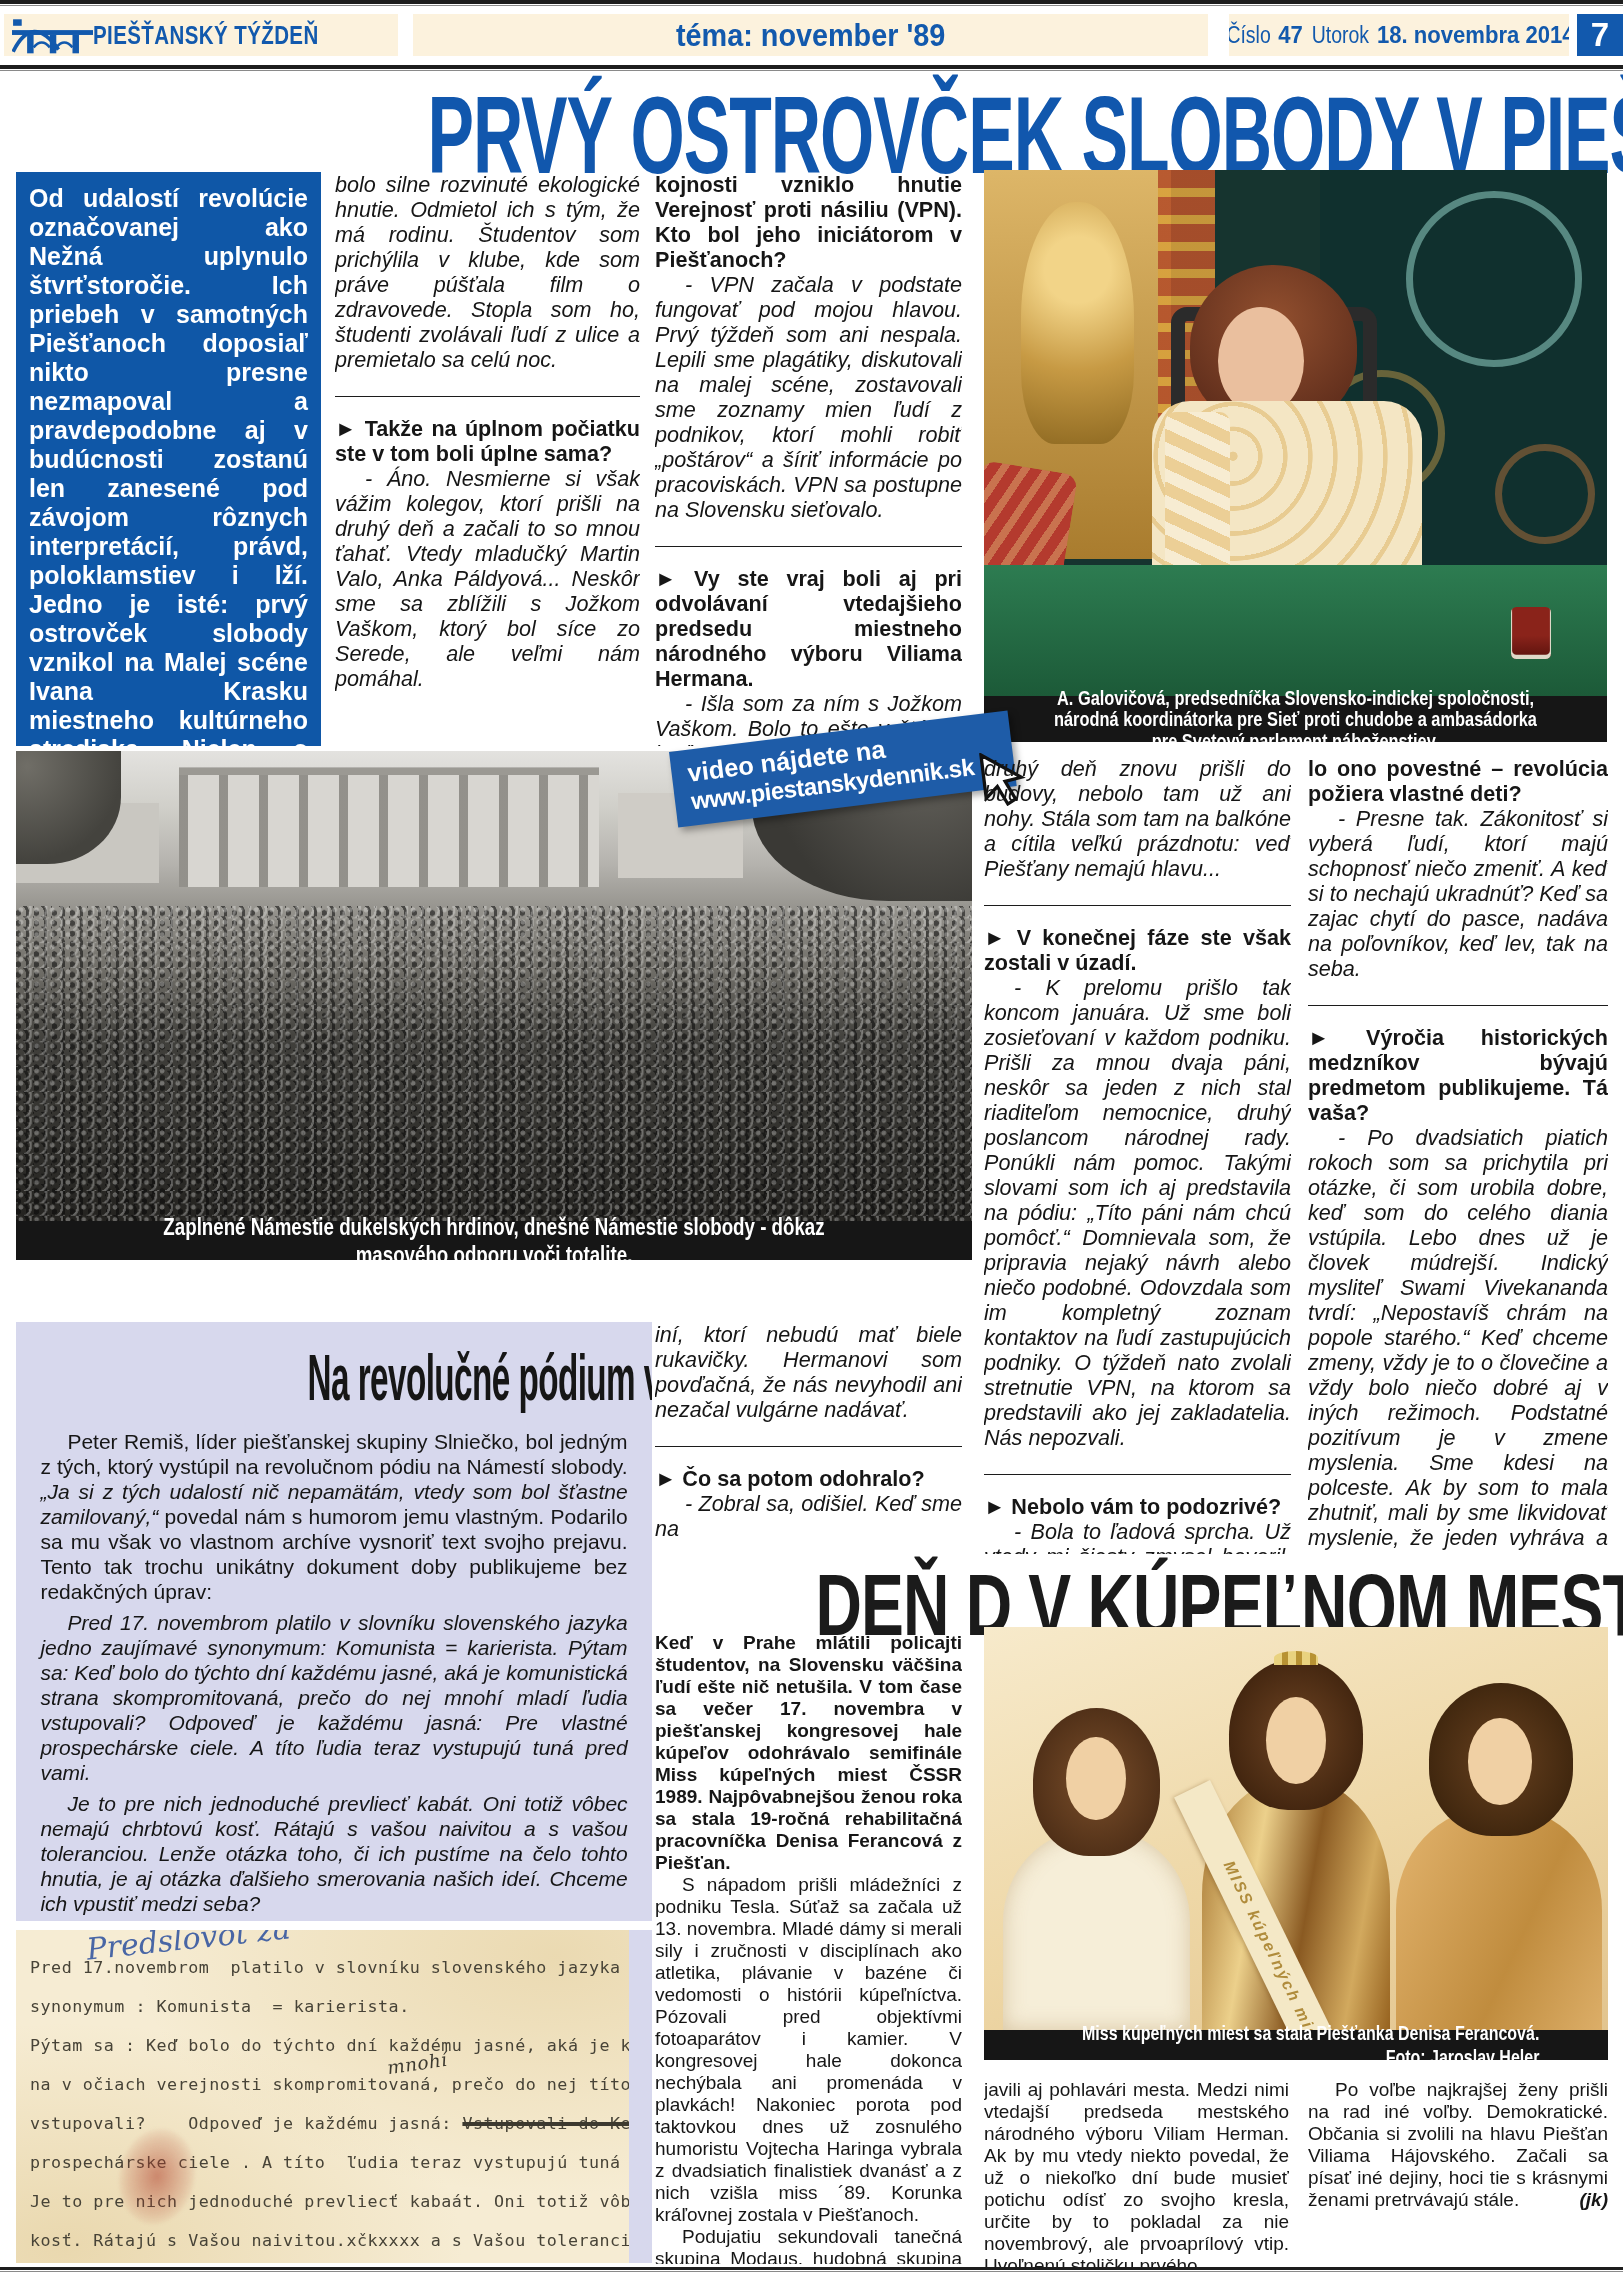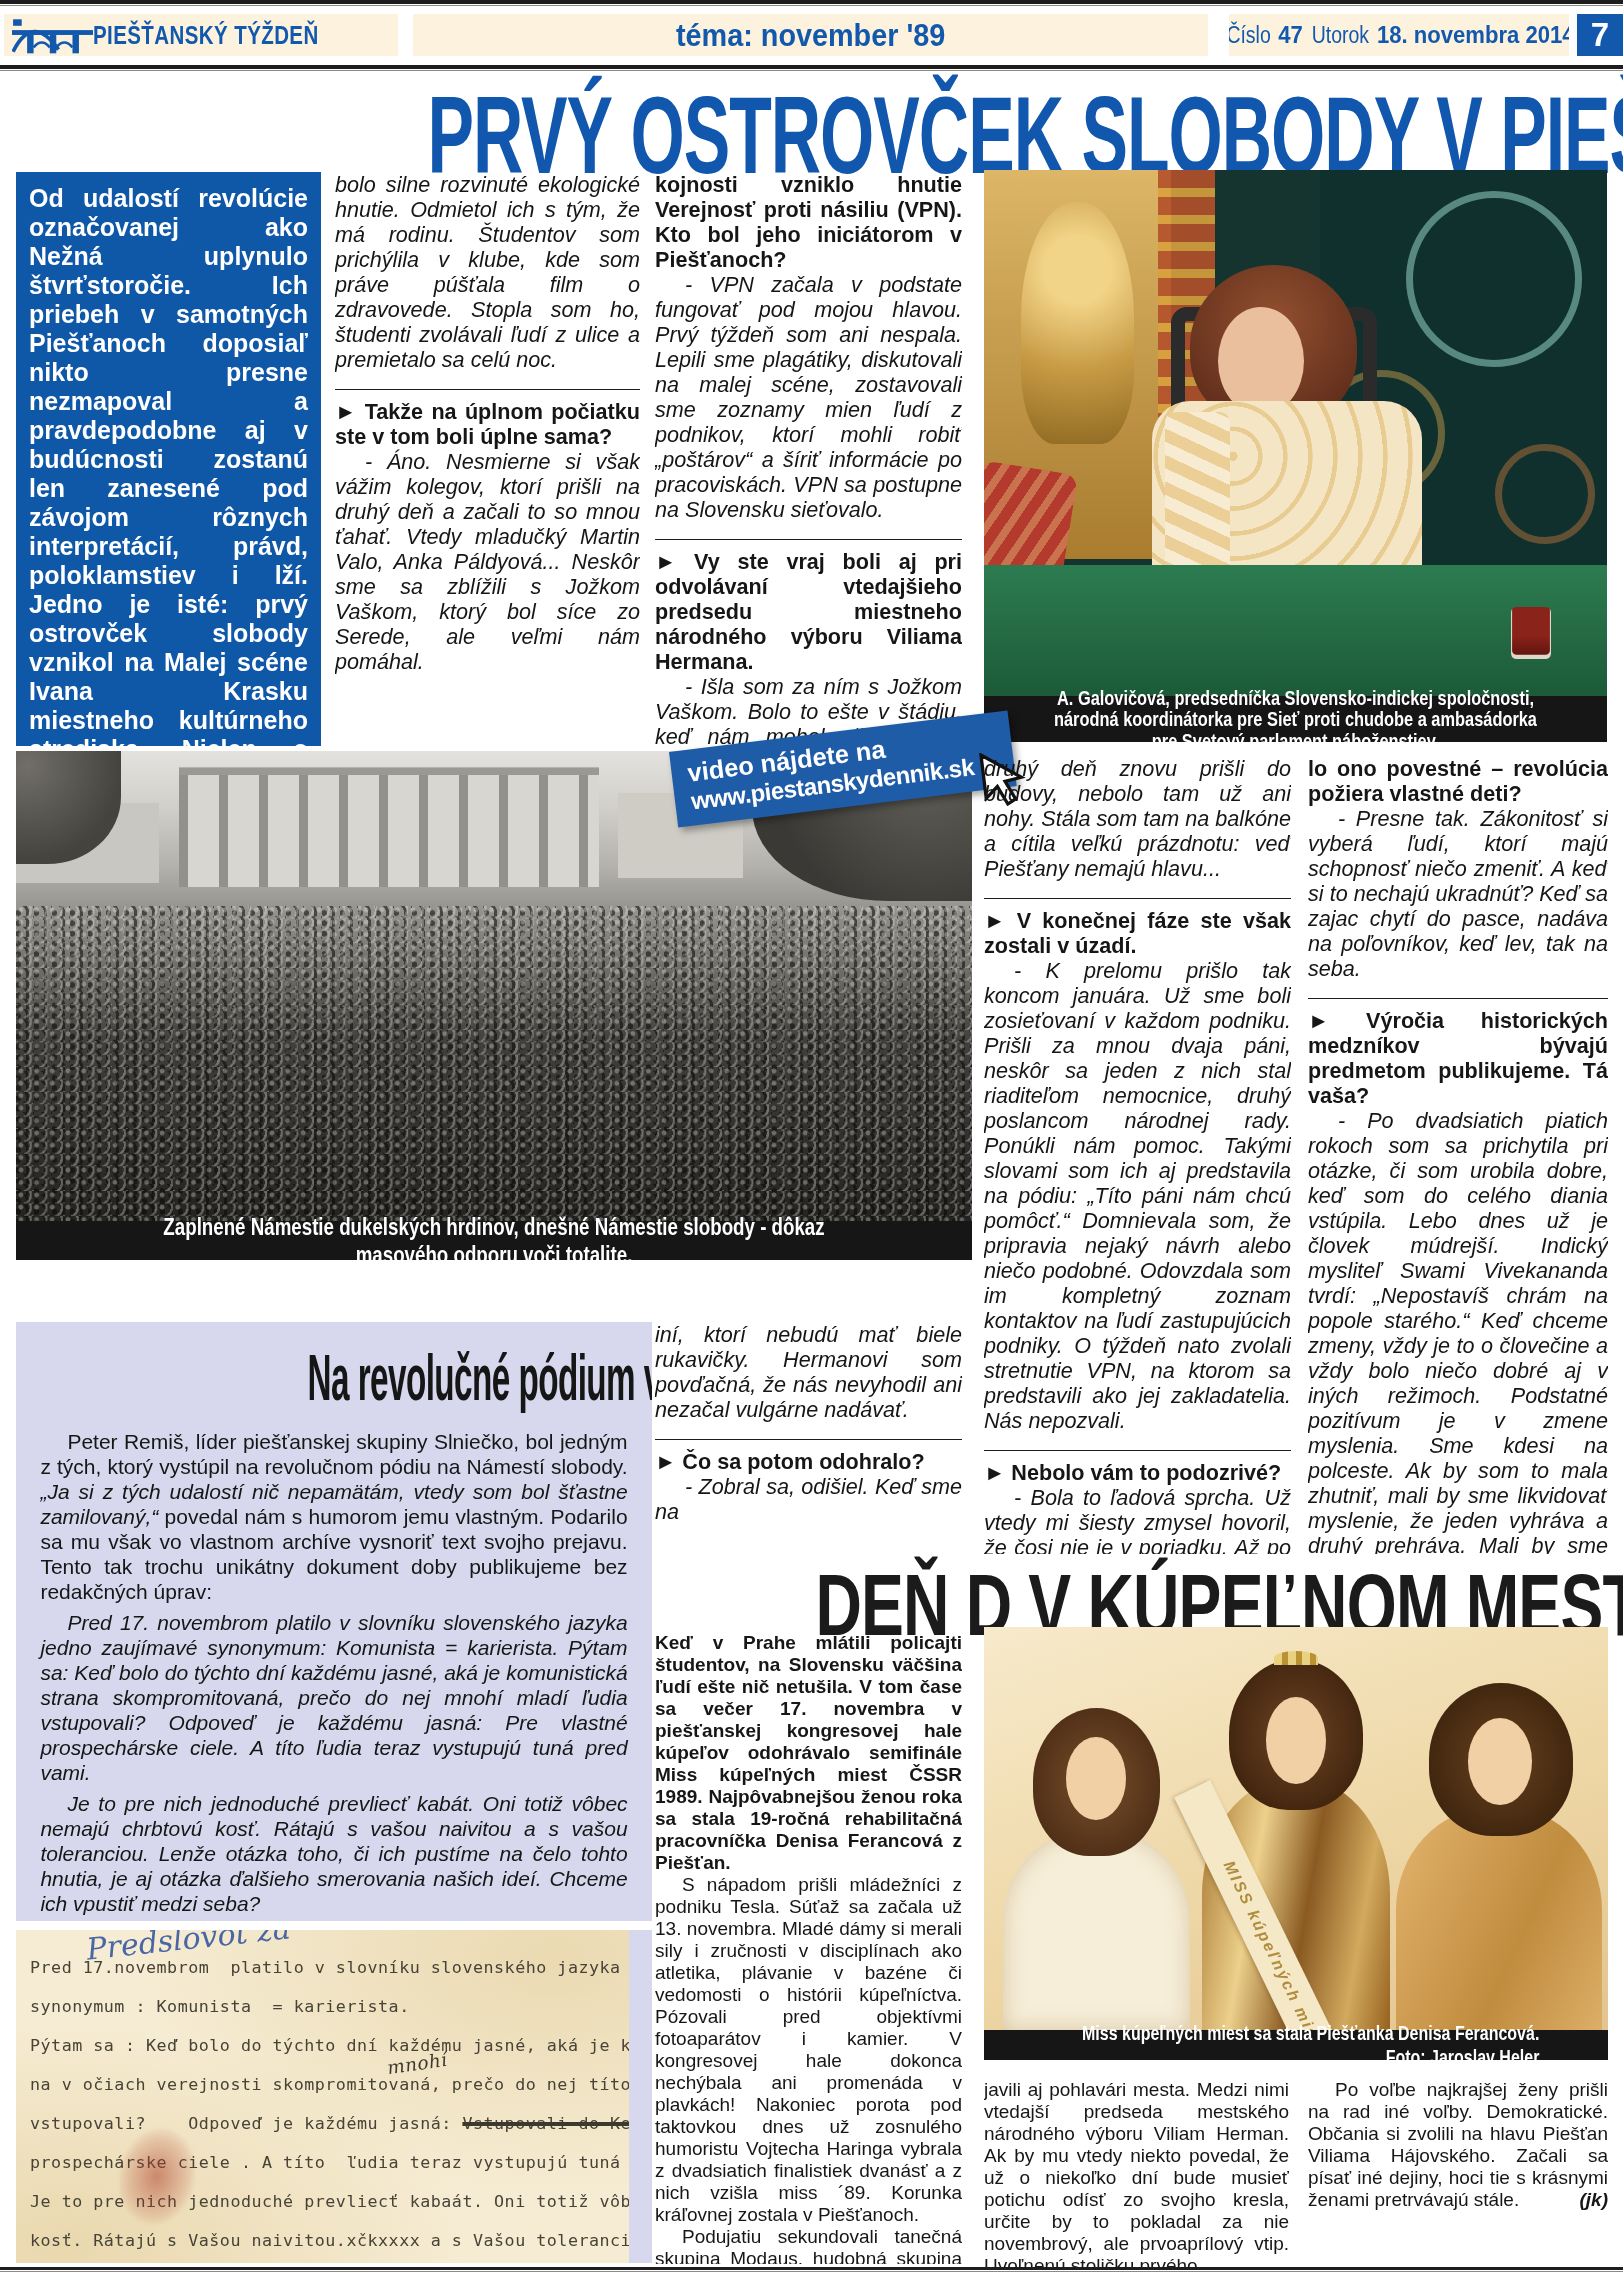--- a/index.html
+++ b/index.html
@@ -27,21 +27,21 @@
   #col1{left:16px;top:172px;width:305px;height:574px;}
   #col2{left:335px;top:172px;width:305px;height:574px;}
   #col3{left:655px;top:172px;width:307px;height:574px;}
   #mcol1{left:655px;top:1322px;width:307px;height:227px;}
   #mcol2{left:984px;top:756px;width:307px;height:798px;}
   #mcol3{left:1308px;top:756px;width:300px;height:798px;}
   .leadbox{background:#0f57a7;color:#fff;font-weight:bold;font-size:25px;line-height:29px;
            padding:12px 13px;text-align:justify;margin-bottom:8.6px;}
   .col p{margin:0;}
   .q{font-weight:bold;}
-  .q.rl{border-top:1.6px solid #1c1c1c;margin-top:17px;padding-top:9px;}
+  .q.rl{border-top:1.6px solid #1c1c1c;margin-top:24px;padding-top:19px;}
   .a{font-style:italic;text-indent:30px;}
   .a.cont{text-indent:0;}
   
   .capbar{background:#161616;color:#fff;font-weight:bold;display:flex;align-items:center;justify-content:center;text-align:center;}
   .capbar span{display:inline-block;transform:scaleX(.78);white-space:pre-line;}
   #photo1{left:984px;top:170px;width:623px;height:572px;}
   #photo1 .ph{position:relative;width:100%;height:526px;overflow:hidden;background:#16342f;}
   #photo1 .capbar{height:46px;font-size:21px;line-height:21.6px;}
   .gold{position:absolute;left:0;top:0;width:30%;height:74%;background:linear-gradient(#ddb668,#a97c2e);}
   .buddha{position:absolute;left:6%;top:6%;width:18%;height:46%;border-radius:48% 48% 30% 30%;background:radial-gradient(circle at 50% 28%,#f2d488 0 18%,#c79a44 55%,#8f6a22);}

